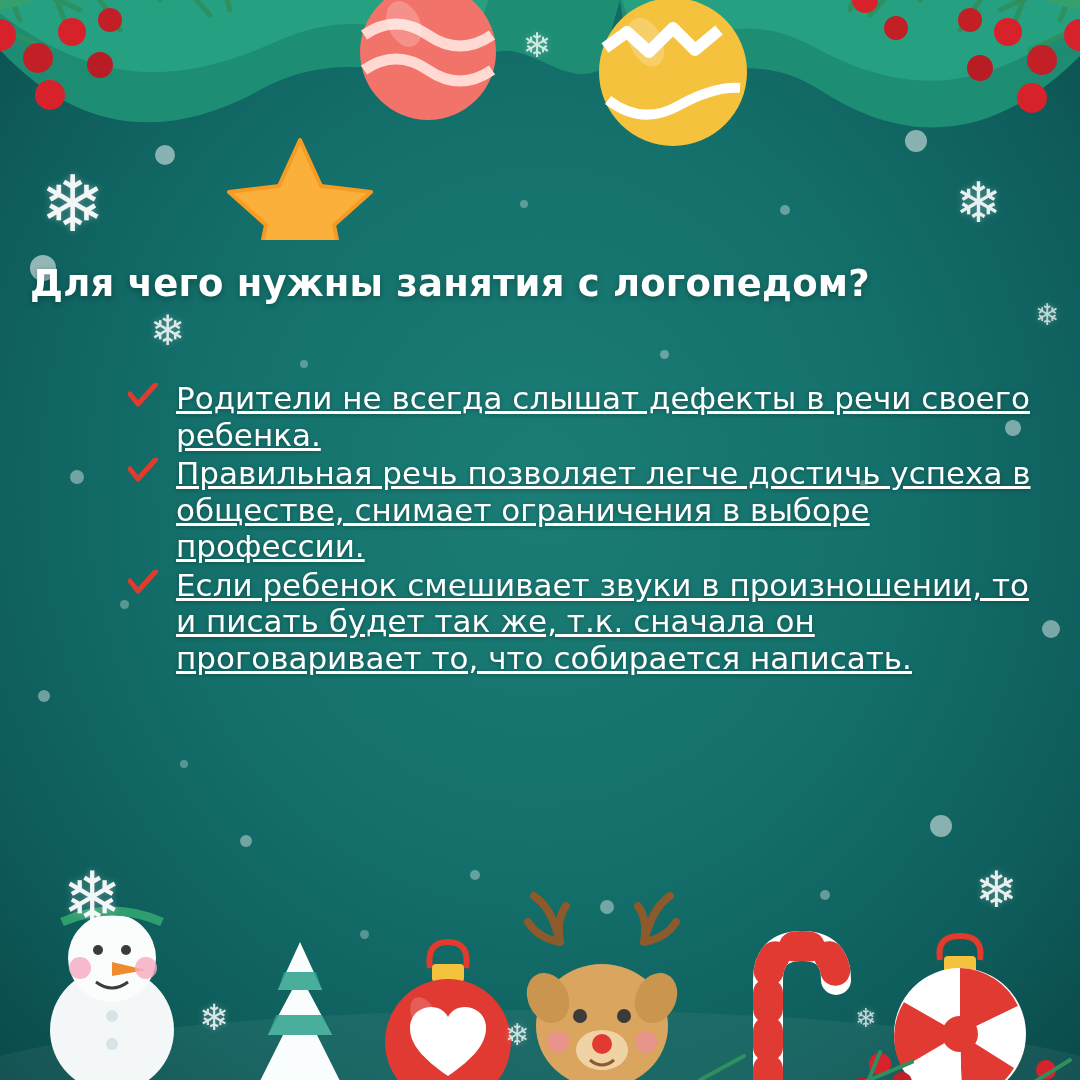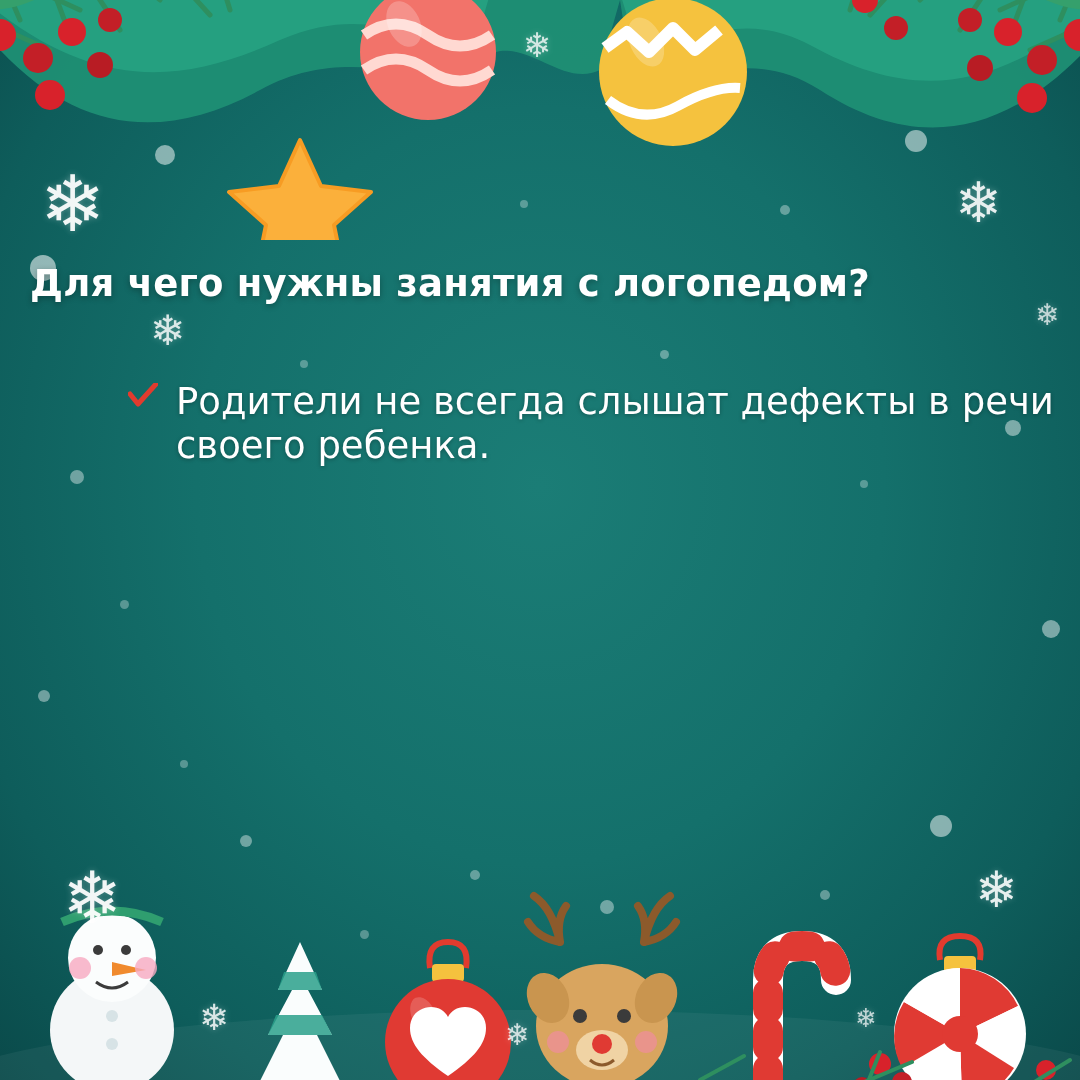--- a/index.html
+++ b/index.html
@@ -72,23 +72,24 @@
     width: 930px;
     margin: 0;
     padding: 0;
     list-style: none;
   }
   ul.points li {
     position: relative;
     padding-left: 52px;
     margin-bottom: 2px;
     color: #ffffff;
-    font-size: 37px;
+    font-size: 31px;
     line-height: 1.18;
     text-shadow: 0 1px 4px rgba(0,0,0,.30);
+    text-decoration: underline;
   }
   .check {
     position: absolute;
     left: 4px;
     top: 3px;
     width: 30px;
     height: 26px;
   }
 </style>
 </head>
@@ -201,20 +202,32 @@
   <div class="content">
     <h1 class="title">Для чего нужны занятия с логопедом?</h1>
 
     <ul class="points">
       <li>
         <svg class="check" viewBox="0 0 30 26">
             <path d="M2,11 L10,21 L28,1" stroke="#e23b2e" stroke-width="5" fill="none" stroke-linecap="round" stroke-linejoin="round"></path>
           </svg>
         <span>Родители не всегда слышат дефекты в речи своего ребенка.</span>
       </li>
+      <li>
+        <svg class="check" viewBox="0 0 30 26">
+            <path d="M2,11 L10,21 L28,1" stroke="#e23b2e" stroke-width="5" fill="none" stroke-linecap="round" stroke-linejoin="round"></path>
+          </svg>
+        <span>Правильная речь позволяет легче достичь успеха в обществе, снимает ограничения в выборе профессии.</span>
+      </li>
+      <li>
+        <svg class="check" viewBox="0 0 30 26">
+            <path d="M2,11 L10,21 L28,1" stroke="#e23b2e" stroke-width="5" fill="none" stroke-linecap="round" stroke-linejoin="round"></path>
+          </svg>
+        <span>Если ребенок смешивает звуки в произношении, то и писать будет так же, т.к. сначала он проговаривает то, что собирается написать.</span>
+      </li>
     </ul>
   </div>
 
   <svg class="botband" viewBox="0 0 1080 260" xmlns="http://www.w3.org/2000/svg">
 
     <ellipse cx="540" cy="270" rx="620" ry="90" fill="#ffffff" opacity="0.05"></ellipse>
 
     <g>
       <circle cx="112" cy="200" r="62" fill="#f4f7f8"></circle>
       <circle cx="112" cy="128" r="44" fill="#fbfdfd"></circle>

